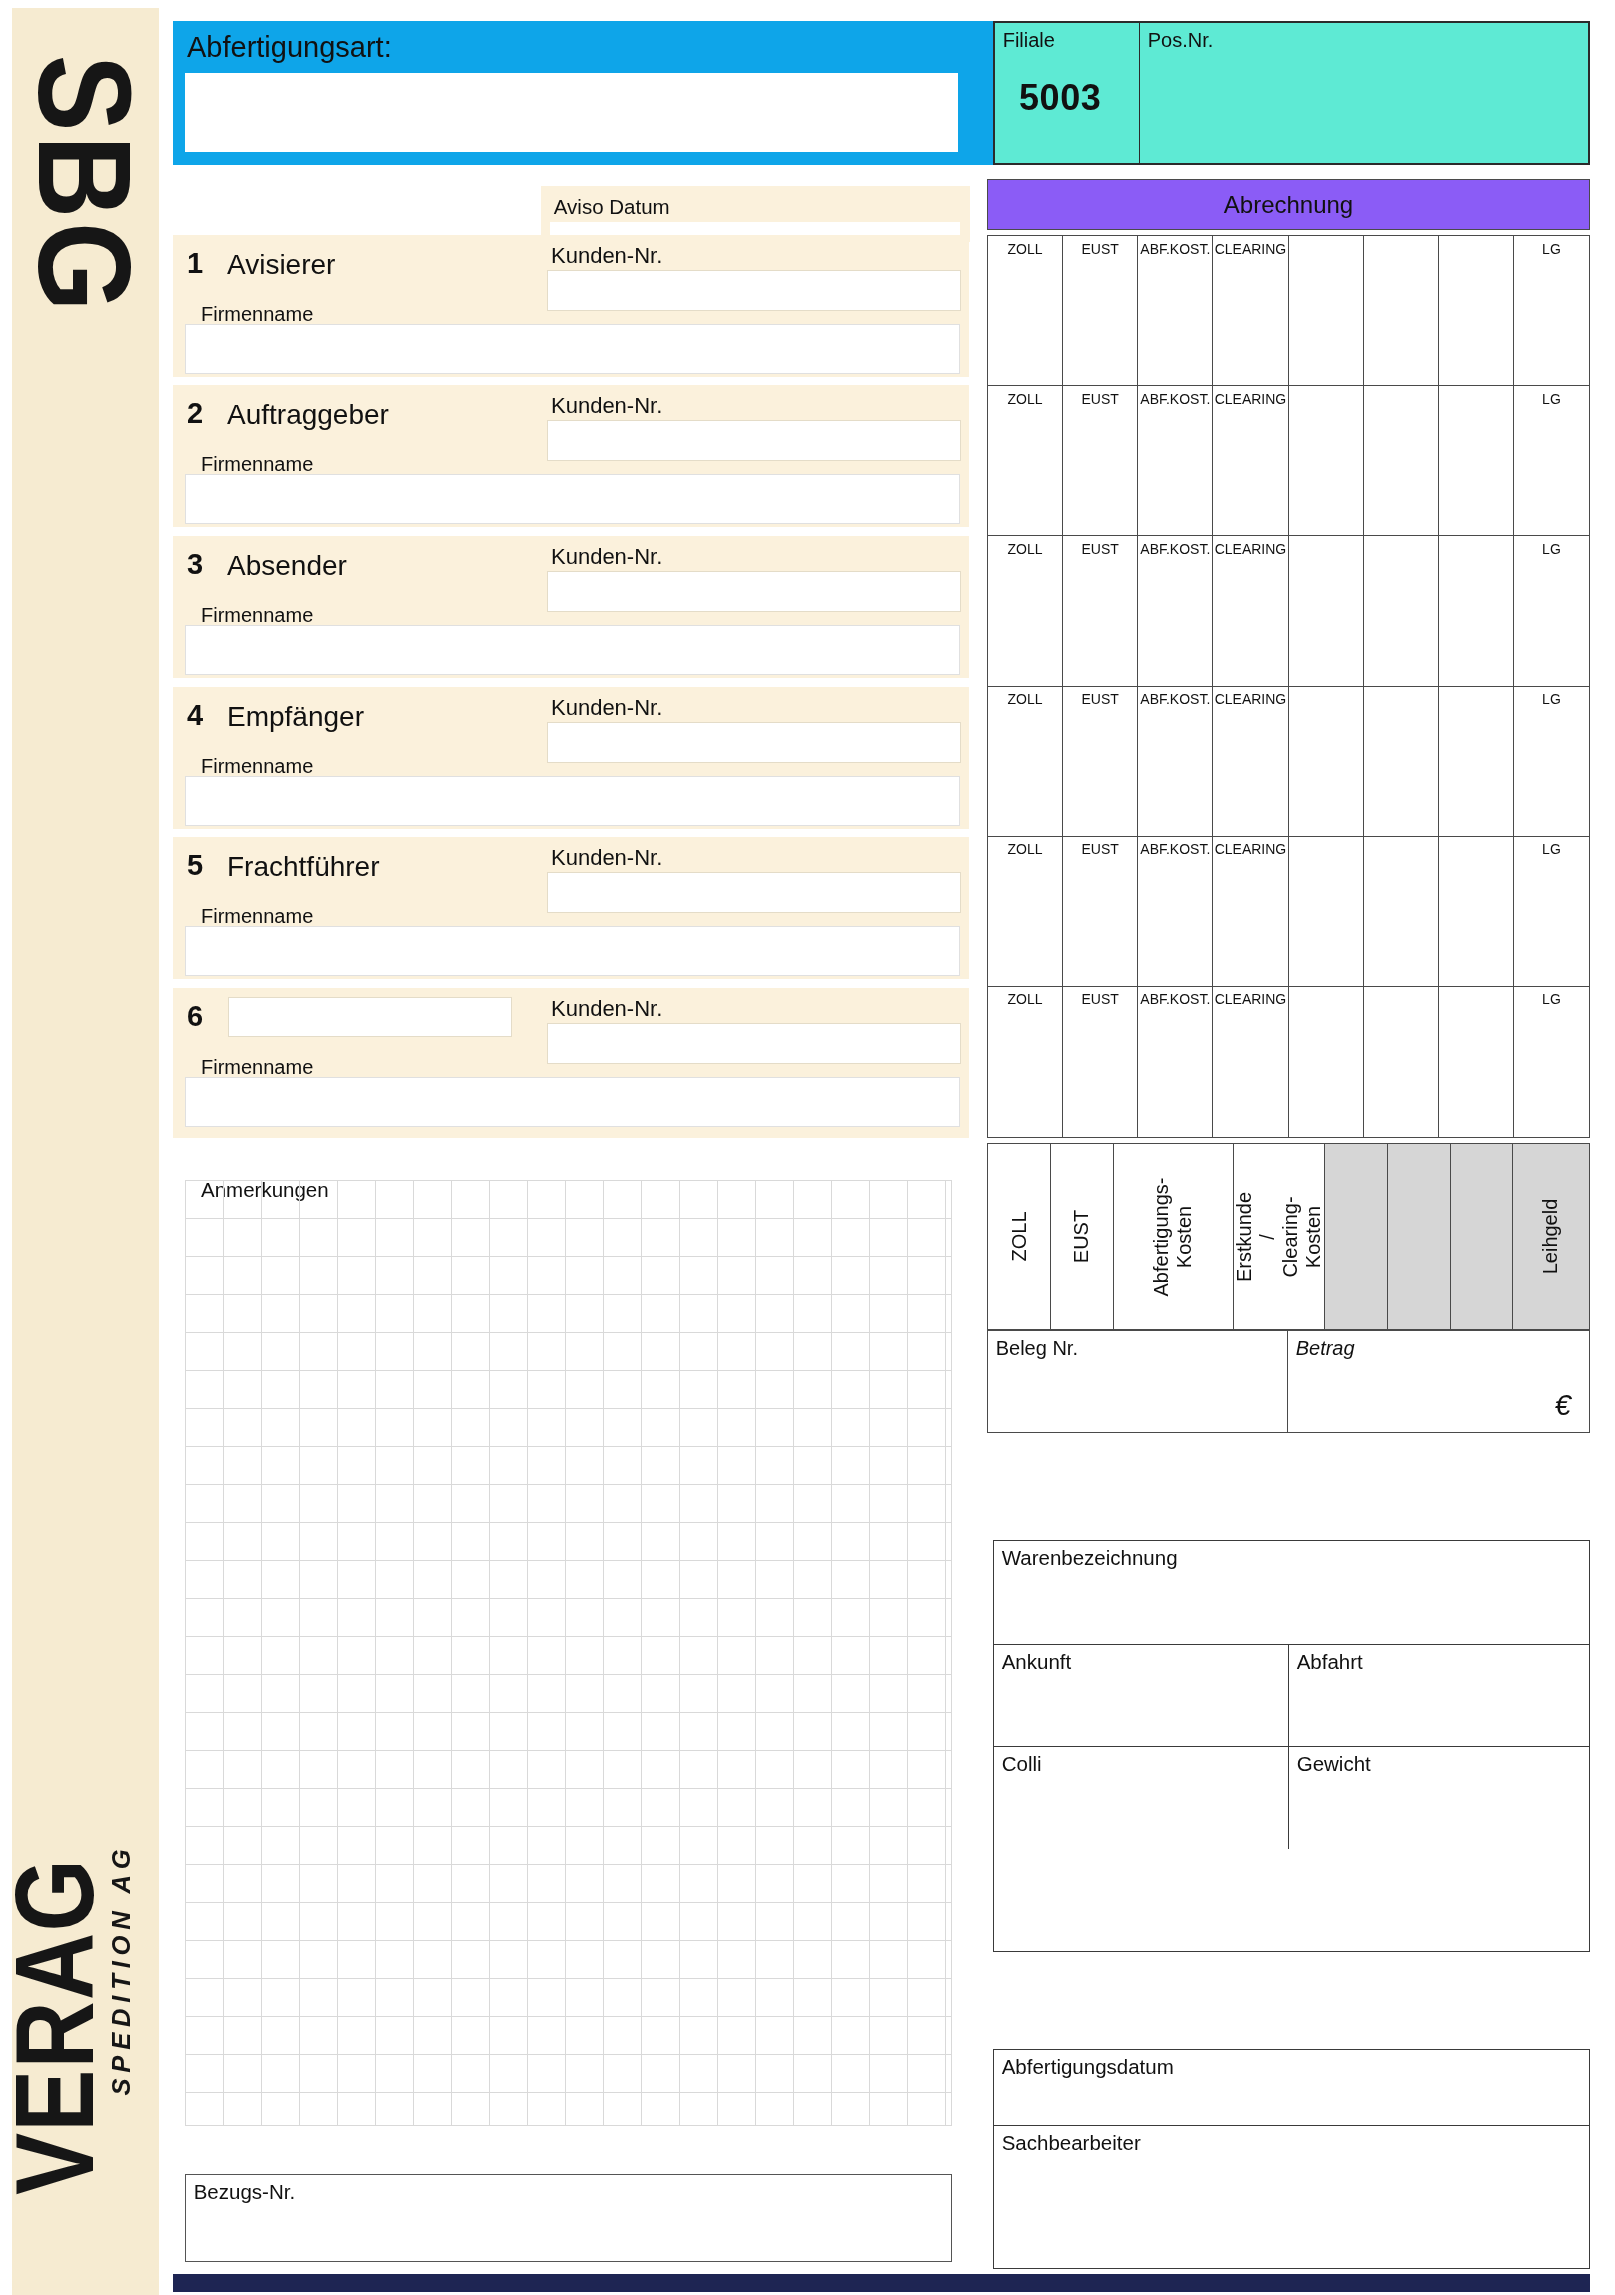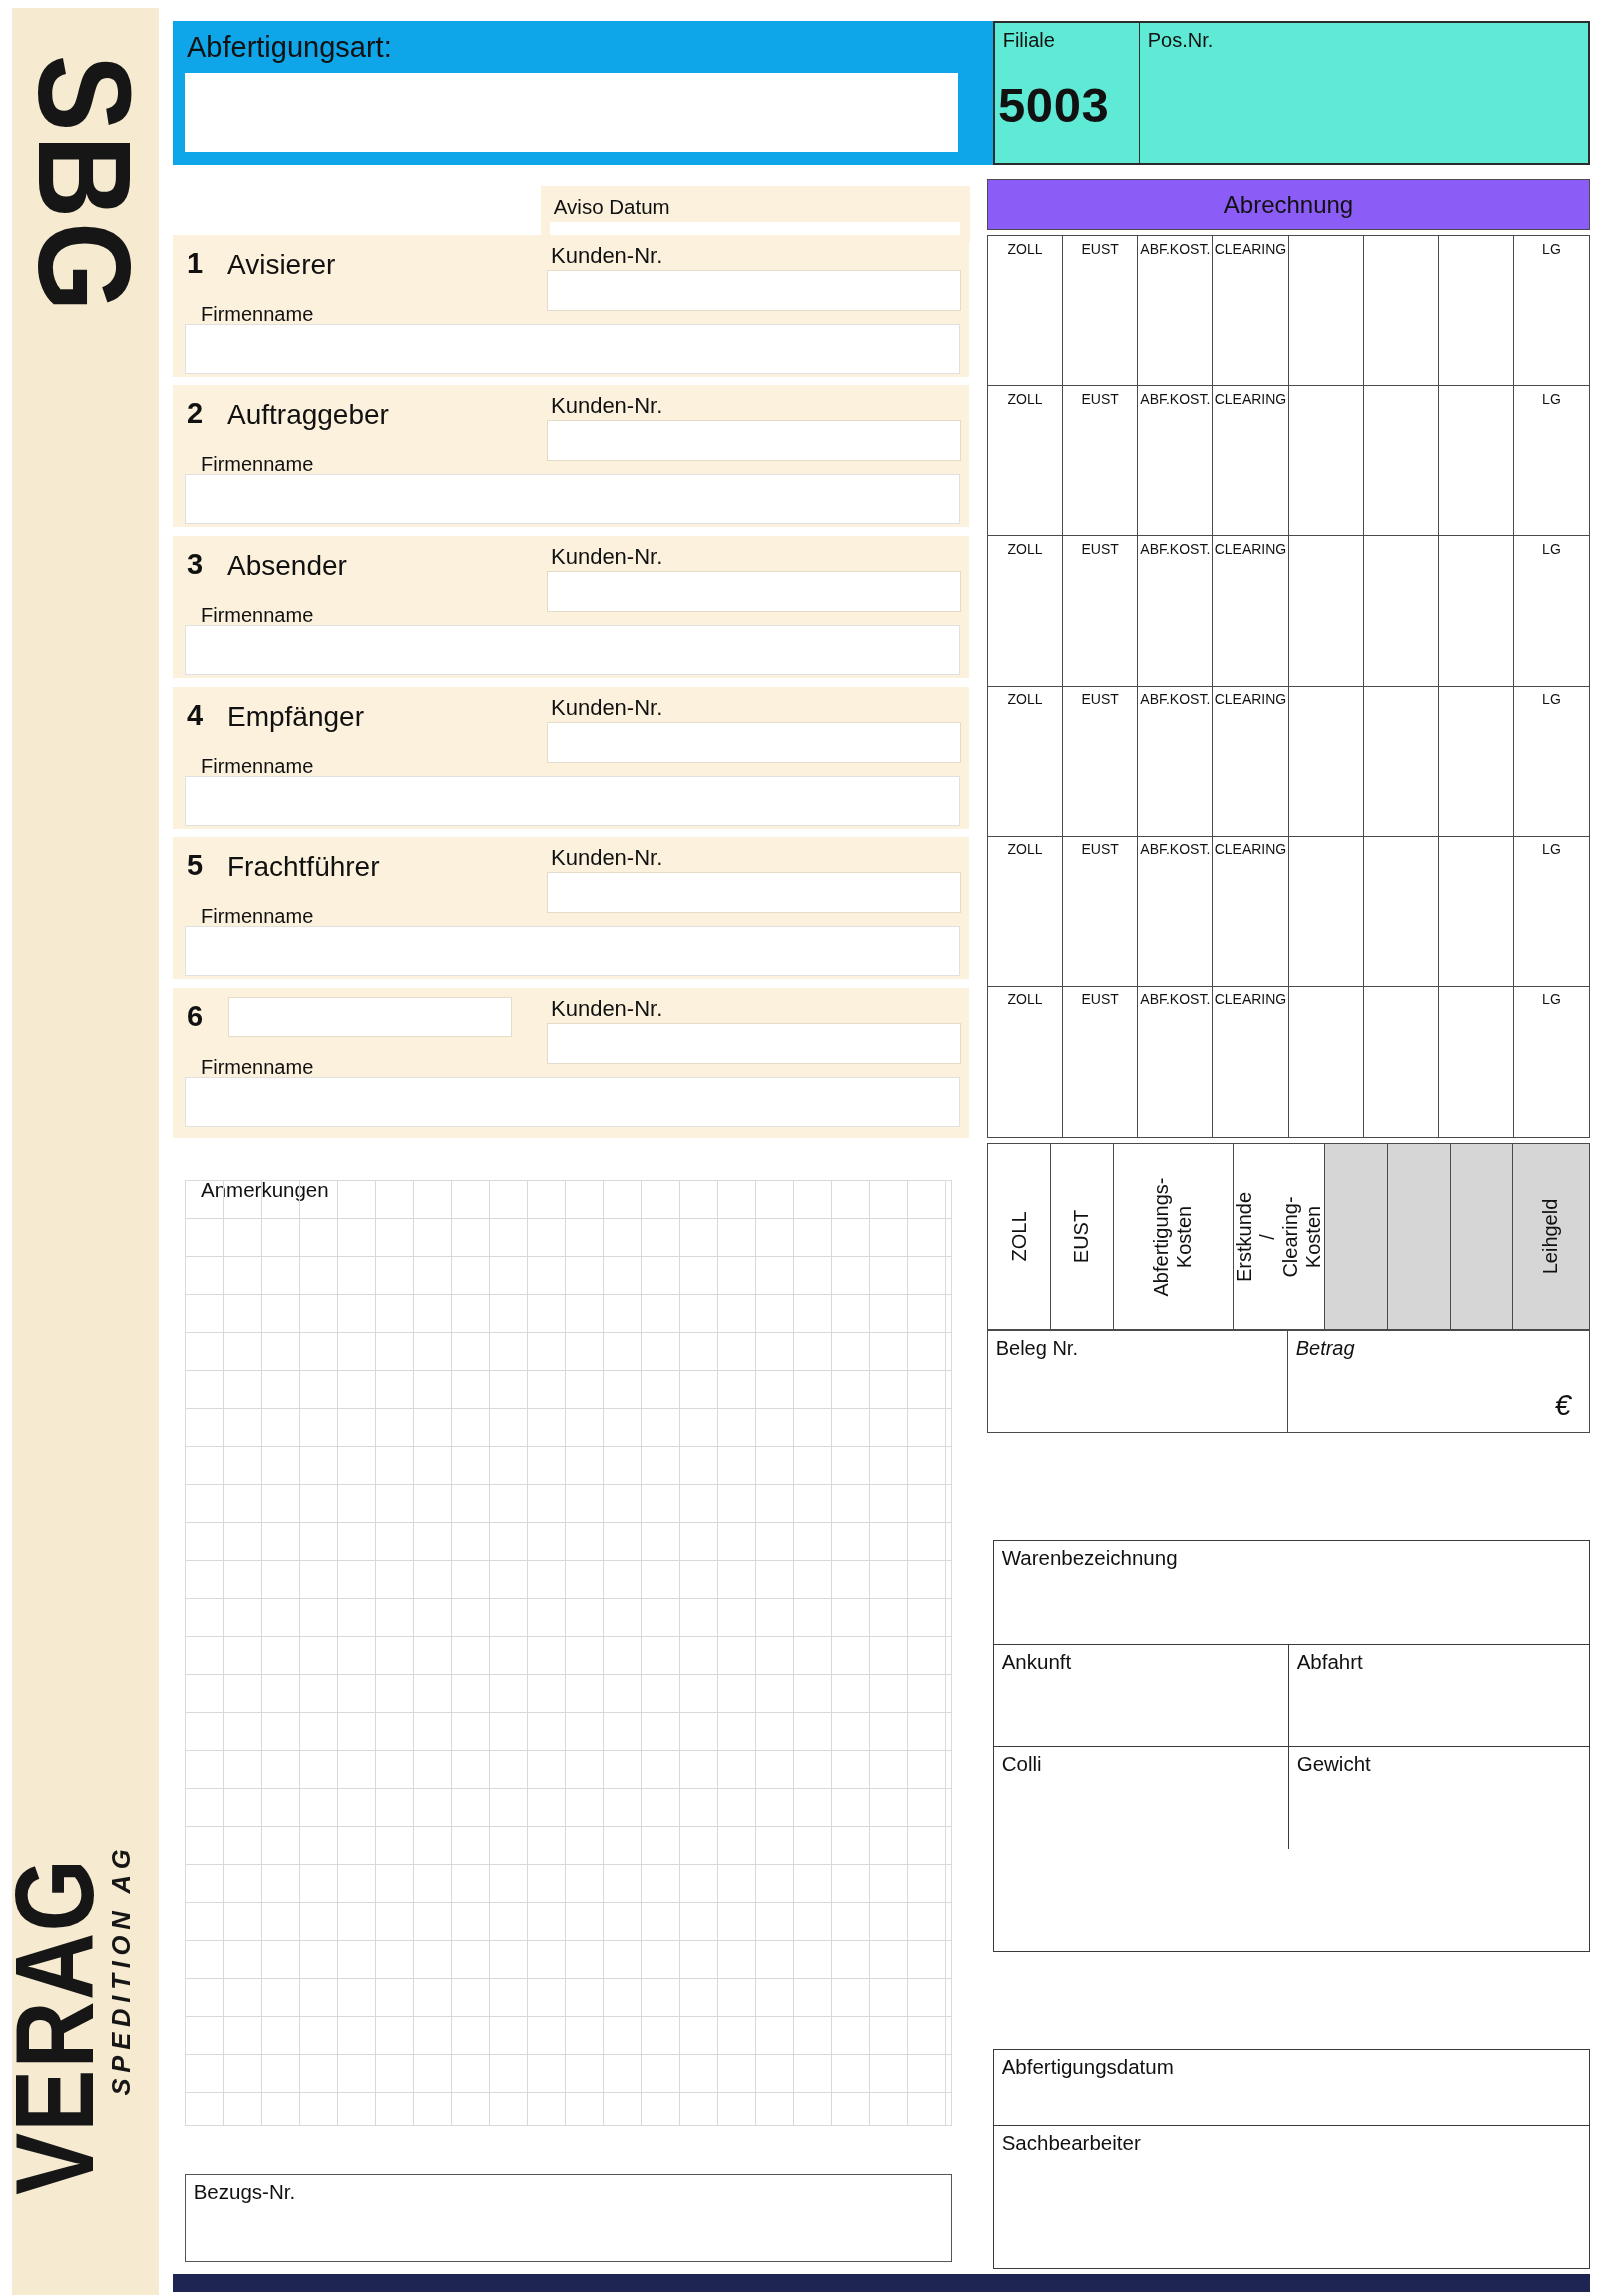--- a/index.html
+++ b/index.html
@@ -24,21 +24,21 @@
   
   .abf-box { position:absolute; left:173px; top:20.5px; width:868px; height:144px; background:#0ea5e9;padding-left:43px; }
   .abf-label { position:absolute; left:14px; top:10.2px; font-size:29px; }
   .abf-input { position:absolute; left:12px; top:52px; width:773px; height:79px; background:#fff; }
 
   .fil-pos { position:absolute; left:993px; top:20.5px; width:597px; height:144px;
              border:2.6px solid #2b2b2b; background:#5eead4; display:flex; }
   .fil-cell { width:145px; border-right:1.9px solid #2b2b2b; position:relative; }
   .pos-cell { flex:1; position:relative; }
   .small-label { position:absolute; left:7.7px; top:6.4px; font-size:20px; }
-  .fil-value { position:absolute; left:3px; top:54px; font-size:49px; font-weight:bold; letter-spacing:0.6px; }
+  .fil-value { position:absolute; left:24px; top:54px; font-size:36px; font-weight:bold; letter-spacing:0.6px; }
 
   
   .aviso-band { position:absolute; left:541px; top:186px; width:429px; height:56px; background:#fbf1dc; }
   .aviso-label { position:absolute; left:12.8px; top:9px; font-size:20.5px; }
   .aviso-input { position:absolute; left:9px; top:36px; width:410px; height:16.6px; background:#fff; }
 
   .abrechnung-head { position:absolute; left:987px; top:179px; width:603px; height:51px;
                      background:#8b5cf6; border:1.9px solid #4a4a4a;
                      display:flex; align-items:center; justify-content:center; font-size:24px; }
 

